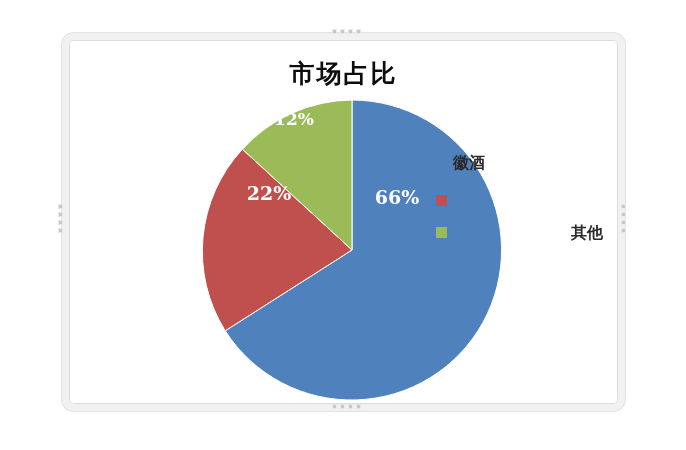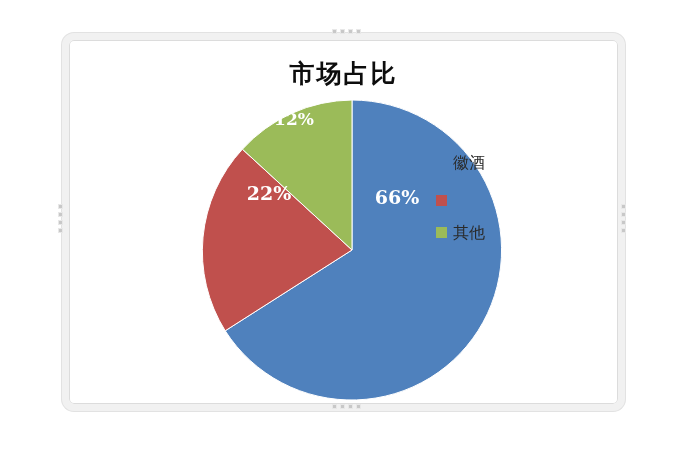--- a/index.html
+++ b/index.html
@@ -95,20 +95,21 @@
     font-size: 19px;
   }
   .slice-label.small { font-size: 17px; }
 
   
   #legend {
     position: absolute;
     left: 367px;
     top: 112px;
     width: 180px;
+    font-weight: bold;
   }
   .legend-item {
     display: flex;
     align-items: flex-start;
     margin-bottom: 16px;
   }
   .legend-swatch {
     width: 11px;
     height: 11px;
     flex: 0 0 11px;
@@ -116,21 +117,21 @@
     margin-right: 6px;
   }
   .legend-label {
     font-size: 16px;
     line-height: 22px;
     color: #2a2a2a;
     font-family: "DejaVu Serif", "Liberation Serif", serif;
     width: 150px;
     word-break: break-all;
   }
-  #legend-item-2 { margin-bottom: 2px; }
+  #legend-item-2 { margin-bottom: 2px; text-align: right; }
 </style>
 </head>
 <body>
 
 <div id="chart-frame">
 
   <div id="chart-area">
 
     <div id="chart-title">市场占比</div>
 

